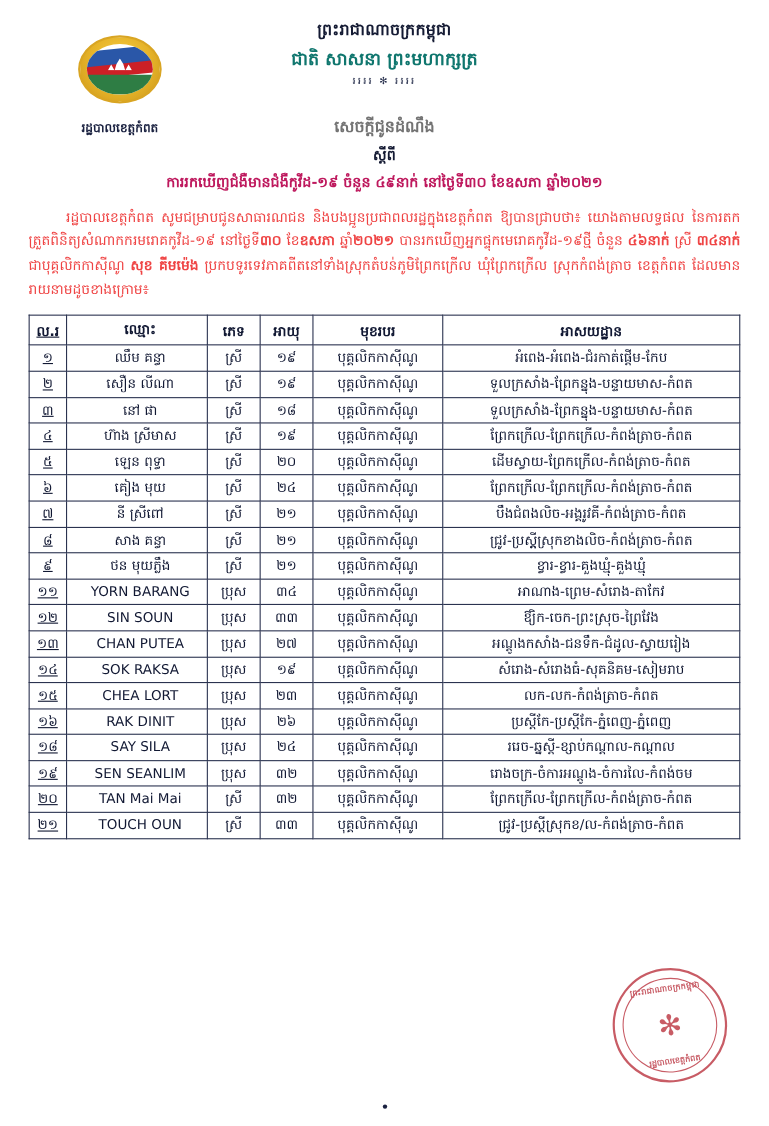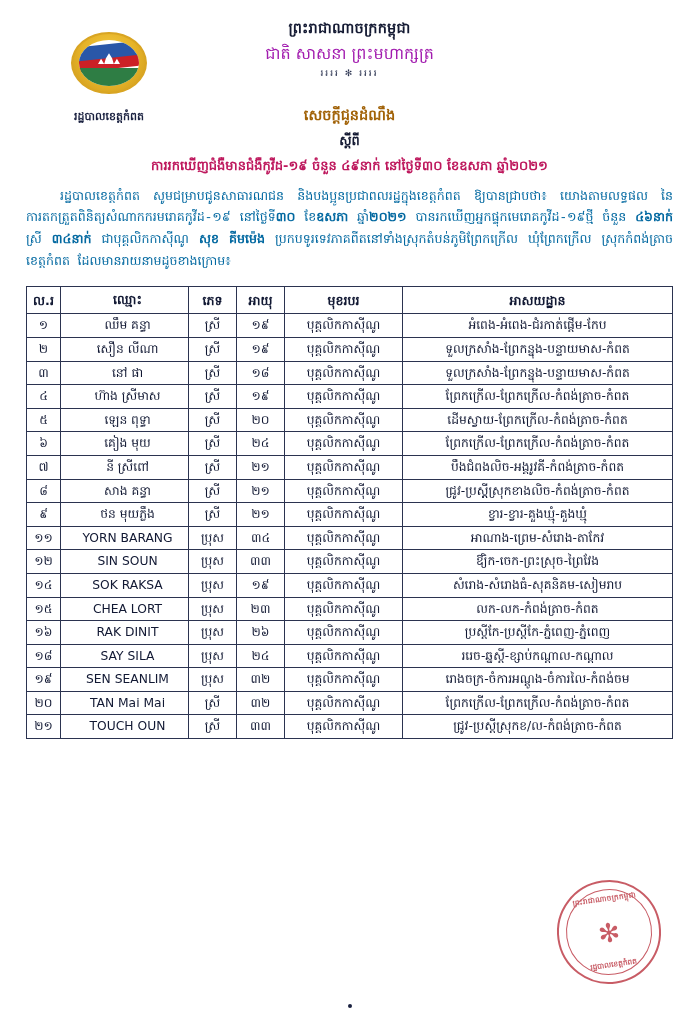--- a/index.html
+++ b/index.html
@@ -29,22 +29,22 @@
   }
   .kingdom-line {
     font-size: 14.5px;
     font-weight: bold;
     color: #141a33;
     letter-spacing: 0.2px;
     line-height: 1.5;
   }
   .motto-line {
     font-size: 16px;
-    font-weight: normal;
-    color: #a21caf;
+    font-weight: bold;
+    color: #0f766e;
     line-height: 1.5;
     margin-top: 2px;
   }
   .motto-orn {
     font-size: 9px;
     color: #2b3350;
     letter-spacing: 2px;
     margin-top: 1px;
   }
   
@@ -117,42 +117,41 @@
     color: #1a2140;
   }
   
   .title-block {
     margin-top: 26px;
     text-align: center;
   }
   .doc-type {
     font-size: 14.5px;
     font-weight: bold;
-    color: #a16207;
+    color: #737373;
   }
   .doc-sub {
     font-size: 13px;
     font-weight: bold;
     margin-top: 5px;
     color: #141a33;
   }
   .doc-topic {
     font-size: 13px;
     font-weight: bold;
     margin-top: 6px;
     color: #be185d;
   }
   
   .body-para {
     margin-top: 11px;
     font-size: 12.6px;
     line-height: 1.72;
-    color: #0369a1;
+    color: #ef4444;
     text-align: justify;
-    font-family: Liberation Mono, monospace;
   }
   .body-para .ind {
     display: inline-block;
     width: 34px;
   }
   .b {
     font-weight: bold;
   }
   
   table.list {
@@ -169,21 +168,21 @@
     text-align: center;
     line-height: 1.35;
     height: 21px;
     box-sizing: border-box;
   }
   table.list th {
     font-weight: bold;
     font-size: 12.6px;
     height: 27px;
   }
-  .col-no    { width: 34px; }
+  .col-no    { width: 34px; text-decoration: underline; }
   .col-name  { width: 128px; text-align: right; padding-left: 10px !important; }
   .col-sex   { width: 48px; }
   .col-age   { width: 48px; }
   .col-cause { width: 118px; }
   .col-addr  { width: auto; }
   td.col-name { text-align: left; }
   
   .stamp {
     position: absolute;
     right: 38px;
@@ -368,20 +367,28 @@
         </tr>
         <tr>
           <td class="col-no">១២</td>
           <td class="col-name">SIN SOUN</td>
           <td class="col-sex">ប្រុស</td>
           <td class="col-age">៣៣</td>
           <td class="col-cause">បុគ្គលិកកាស៊ីណូ</td>
           <td class="col-addr">ឱ្យិក-ចេក-ព្រះស្រុច-ព្រៃវែង</td>
         </tr>
         <tr>
+          <td class="col-no">១៣</td>
+          <td class="col-name">CHAN PUTEA</td>
+          <td class="col-sex">ប្រុស</td>
+          <td class="col-age">២៧</td>
+          <td class="col-cause">បុគ្គលិកកាស៊ីណូ</td>
+          <td class="col-addr">អណ្ដូងកសាំង-ជនទឹក-ជំដូល-ស្វាយរៀង</td>
+        </tr>
+        <tr>
           <td class="col-no">១៤</td>
           <td class="col-name">SOK RAKSA</td>
           <td class="col-sex">ប្រុស</td>
           <td class="col-age">១៩</td>
           <td class="col-cause">បុគ្គលិកកាស៊ីណូ</td>
           <td class="col-addr">សំរោង-សំរោងធំ-សុគនិគម-សៀមរាប</td>
         </tr>
         <tr>
           <td class="col-no">១៥</td>
           <td class="col-name">CHEA LORT</td>

